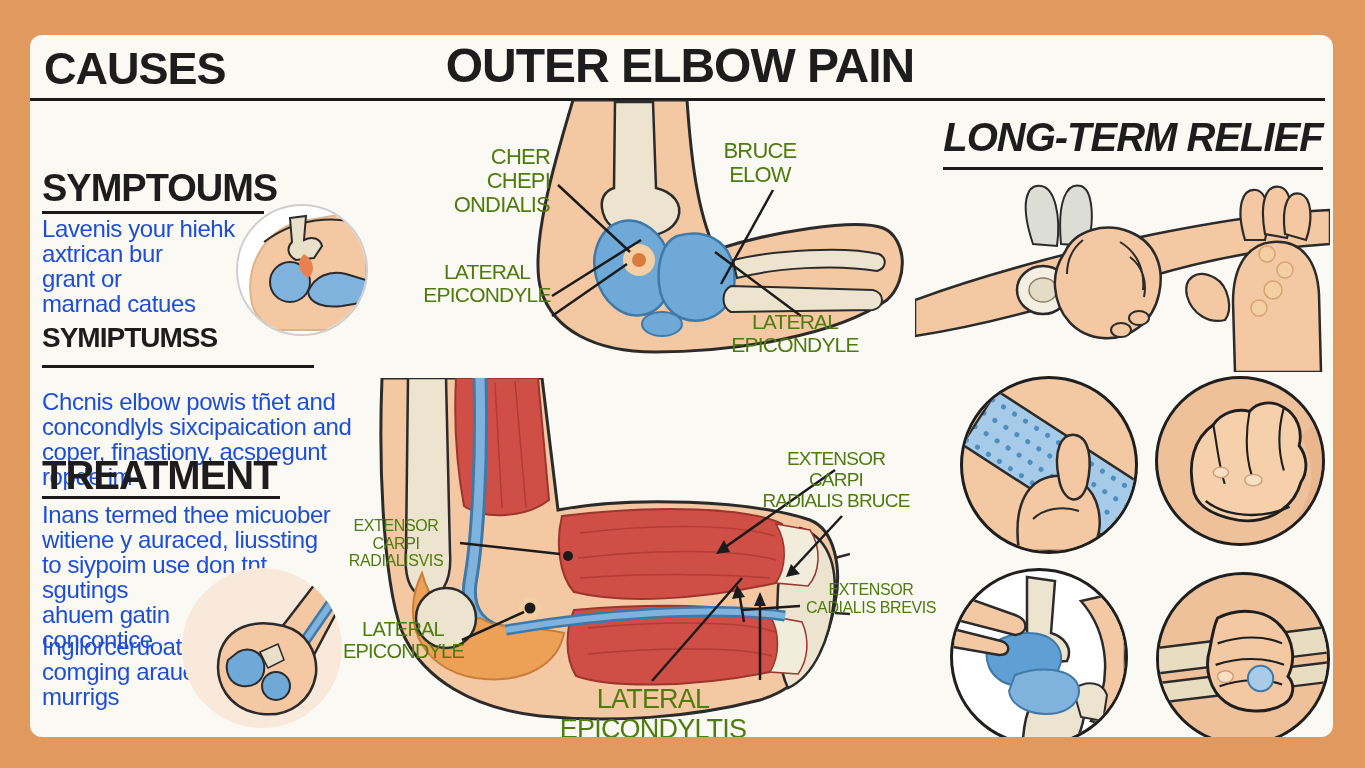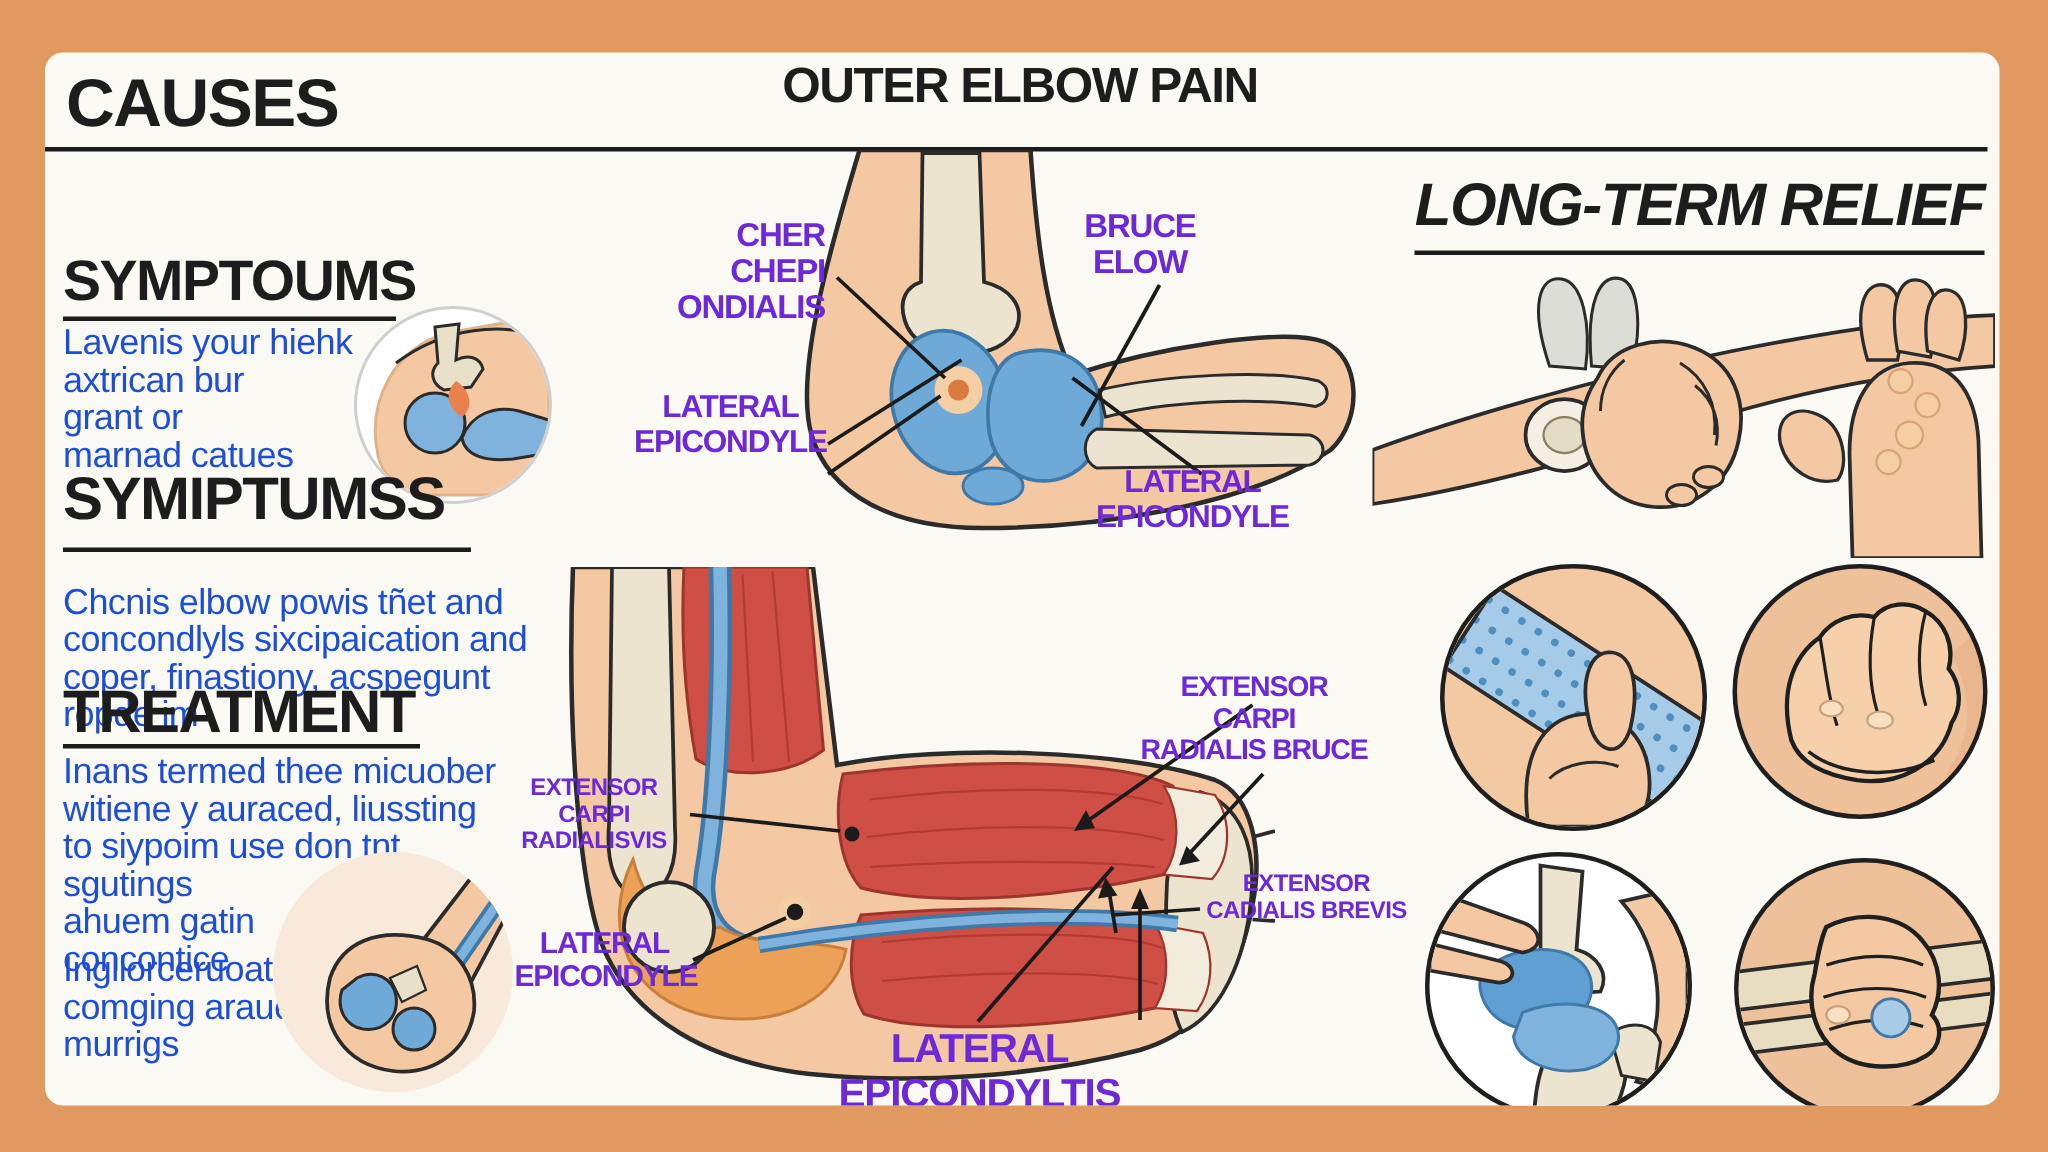--- a/index.html
+++ b/index.html
@@ -6,34 +6,34 @@
   .stage{position:relative;width:1365px;height:768px;background:#e0995f;overflow:hidden;
          font-family:"Liberation Sans",sans-serif;color:#1d1d1d;}
   .card{position:absolute;left:30px;top:35px;width:1303px;height:702px;background:#fbf9f3;
         border-radius:12px;overflow:hidden;}
   .abs{position:absolute;}
   .rule{position:absolute;height:3px;background:#1b1b1b;}
   .h1{font-weight:700;letter-spacing:-1px;white-space:nowrap;}
   .h2{position:absolute;font-weight:700;letter-spacing:-1px;white-space:nowrap;}
   .para{position:absolute;white-space:pre-line;font-size:24px;line-height:1.04;color:#1d4ed8;
         letter-spacing:-0.4px;}
-  .lbl{position:absolute;font-weight:700;white-space:pre-line;line-height:1.1;
-       letter-spacing:-0.8px;color:#6d28d9;}
+  .lbl{position:absolute;font-weight:400;white-space:pre-line;line-height:1.1;
+       letter-spacing:-0.8px;color:#4d7c0f;}
   .circ{position:absolute;border-radius:50%;overflow:hidden;}
   .ink-ring{border:3px solid #1f1f1f;}
   svg{display:block;}
 </style>
 </head>
 <body>
 
 <div class="stage">
   <div class="card">
 
     <div class="abs h1" style="left:14px;top:8px;font-size:45px;">CAUSES</div>
-    <div class="abs h1" style="left:330px;top:3px;width:640px;text-align:center;font-size:33px;">OUTER ELBOW PAIN</div>
+    <div class="abs h1" style="left:330px;top:3px;width:640px;text-align:center;font-size:48px;">OUTER ELBOW PAIN</div>
     <div class="rule" style="left:0;right:8px;top:63px;"></div>
 
     <div class="abs" style="left:912px;top:80px;width:382px;text-align:center;font-style:italic;">
       <span class="h1" style="position:static;display:inline-block;font-size:40px;border-bottom:3px solid #1b1b1b;padding-bottom:7px;">LONG-TERM RELIEF</span>
     </div>
 
     <div class="h2" style="left:12px;top:132px;font-size:38px;">SYMPTOUMS</div>
     <div class="rule" style="left:12px;top:176px;width:222px;"></div>
     <div class="para" style="left:12px;top:182px;width:230px;">Lavenis your hiehk
 axtrican bur
@@ -44,21 +44,21 @@
       <svg width="128" height="128" viewBox="0 0 128 128">
         <path d="M14,98 C6,60 26,26 60,16 L128,4 L128,124 L38,124 C26,118 17,110 14,98 Z" fill="#f4c8a2" stroke="#e0b288" stroke-width="2"></path>
         <path d="M26,36 C58,12 98,8 128,20" stroke="#2b2b2b" stroke-width="2" fill="none"></path>
         <path d="M52,12 L68,10 L66,34 C74,30 82,32 84,40 L76,52 L58,54 C50,50 48,42 54,36 Z" fill="#e8e0c8" stroke="#2b2b2b" stroke-width="2"></path>
         <circle cx="52" cy="76" r="20" fill="#7fb3dd" stroke="#2b2b2b" stroke-width="2"></circle>
         <path d="M70,86 C76,70 92,64 108,68 L128,74 L128,96 L104,100 C86,102 72,98 70,86 Z" fill="#7fb3dd" stroke="#2b2b2b" stroke-width="2"></path>
         <path d="M66,48 C76,54 78,66 70,72 C60,66 58,56 66,48 Z" fill="#e8814f"></path>
       </svg>
     </div>
 
-    <div class="h2" style="left:12px;top:276px;font-size:40px;">SYMIPTUMSS</div>
+    <div class="h2" style="left:12px;top:287px;font-size:28px;">SYMIPTUMSS</div>
     <div class="rule" style="left:12px;top:330px;width:272px;"></div>
     <div class="para" style="left:12px;top:355px;width:320px;">Chcnis elbow powis tñet and
 concondlyls sixcipaication and
 coper, finastiony, acspegunt
 ropde im</div>
 
     <div class="h2" style="left:12px;top:418px;font-size:40px;">TREATMENT</div>
     <div class="rule" style="left:12px;top:461px;width:238px;"></div>
     <div class="para" style="left:12px;top:468px;width:310px;">Inans termed thee micuober
 witiene y auraced, liussting

